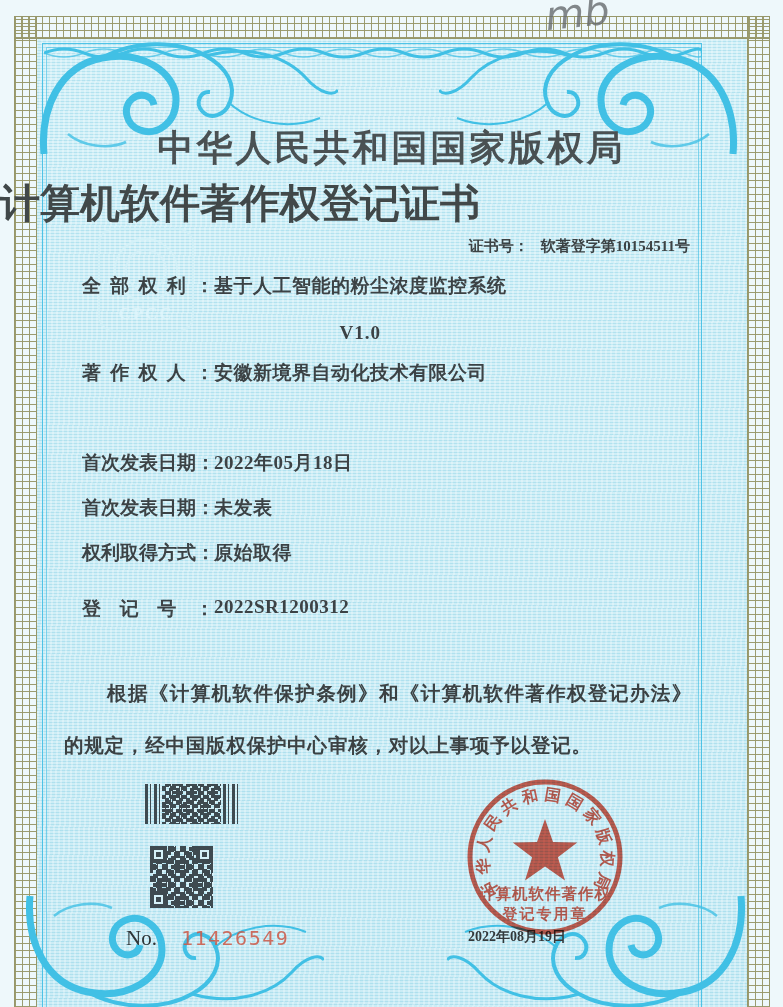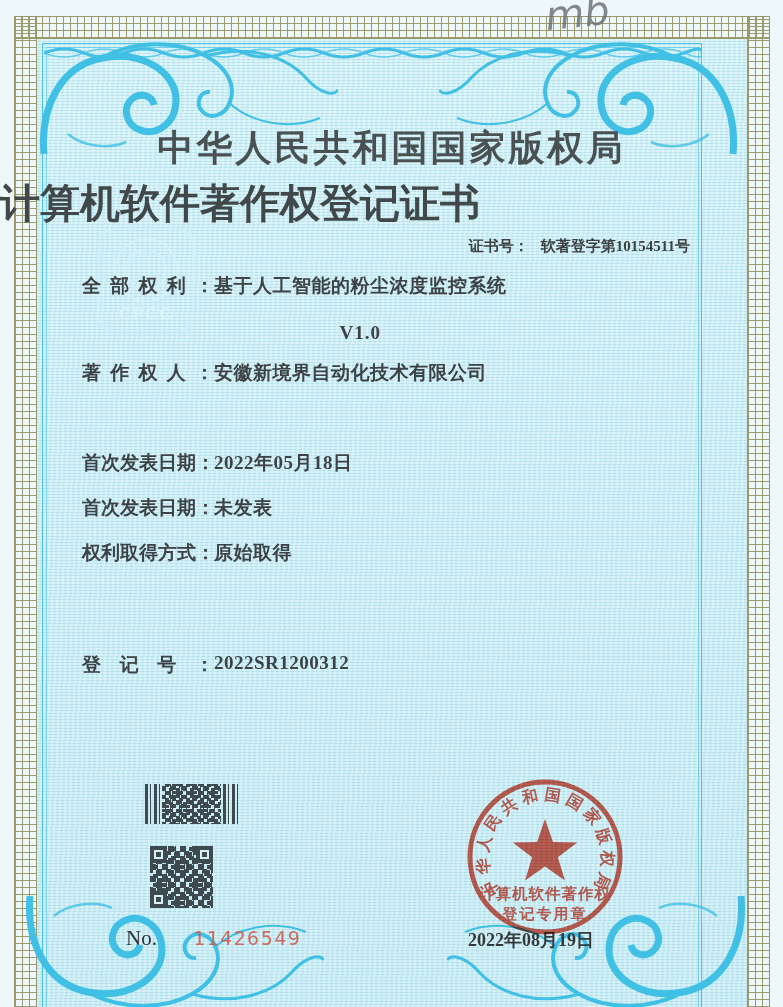--- a/index.html
+++ b/index.html
@@ -67,22 +67,22 @@
       repeating-conic-gradient(#3e4a50 0% 25%, transparent 0% 50%) 3px 2px / 11px 9px;}
   .qrcode{position:absolute;left:150px;top:846px;width:63px;height:62px;
       background:repeating-conic-gradient(#3e4a50 0% 25%, transparent 0% 50%) 0 0 / 12px 12px,
                  repeating-conic-gradient(#3e4a50 0% 25%, transparent 0% 50%) 3px 5px / 9px 9px;}
   .finder{position:absolute;width:17px;height:17px;border:4px solid #3e4a50;background:#d5f1f8;box-sizing:border-box;}
   .finder::after{content:"";position:absolute;inset:2px;background:#3e4a50;}
   .f-tl{left:0;top:0;} .f-tr{right:0;top:0;} .f-bl{left:0;bottom:0;}
   
   .serial{position:absolute;left:126px;top:926px;font-size:21px;color:#2f3537;}
   .serial .num{font-family:"DejaVu Sans Mono",monospace;font-size:20px;color:#cd5745;
-      letter-spacing:1.5px;opacity:.85;margin-left:8px;padding-left:28px;}
-  .issue-date{position:absolute;left:468px;top:928px;font-size:18px;font-weight:700;color:#33393b;}
+      letter-spacing:1.5px;opacity:.85;margin-left:24px;}
+  .issue-date{position:absolute;left:468px;top:928px;font-size:14px;font-weight:700;color:#33393b;}
   
   .seal{position:absolute;left:460px;top:772px;mix-blend-mode:multiply;opacity:.92;}
   
   .scribble{position:absolute;left:545px;top:-10px;font-family:"DejaVu Sans",sans-serif;
     font-style:italic;font-size:40px;color:#676c6f;opacity:.8;transform:rotate(-6deg);}
 </style>
 </head>
 <body>
 
 <div class="page">
@@ -158,24 +158,25 @@
   </div>
   <div class="row" style="top:450px">
     <span class="lbl">首次发表日期：</span><span class="val">2022年05月18日</span>
   </div>
   <div class="row" style="top:540px">
     <span class="lbl">权利取得方式：</span><span class="val">原始取得</span>
   </div>
   <div class="row" style="top:495px">
     <span class="lbl">首次发表日期：</span><span class="val">未发表</span>
   </div>
-  <div class="row" style="top:652px">
+  <div class="row" style="top:596px">
     <span class="lbl">登记号：</span><span class="val">2022SR1200312</span>
   </div>
 
+  <div class="para">根据《计算机软件保护条例》和《计算机软件著作权登记办法》的规定，经中国版权保护中心审核，对以上事项予以登记。</div>
 
   <div class="barcode">
     <div class="guard"></div>
     <div class="matrix"></div>
     <div class="guard"></div>
   </div>
 
   <div class="qrcode">
     <div class="finder f-tl"></div>
     <div class="finder f-tr"></div>

